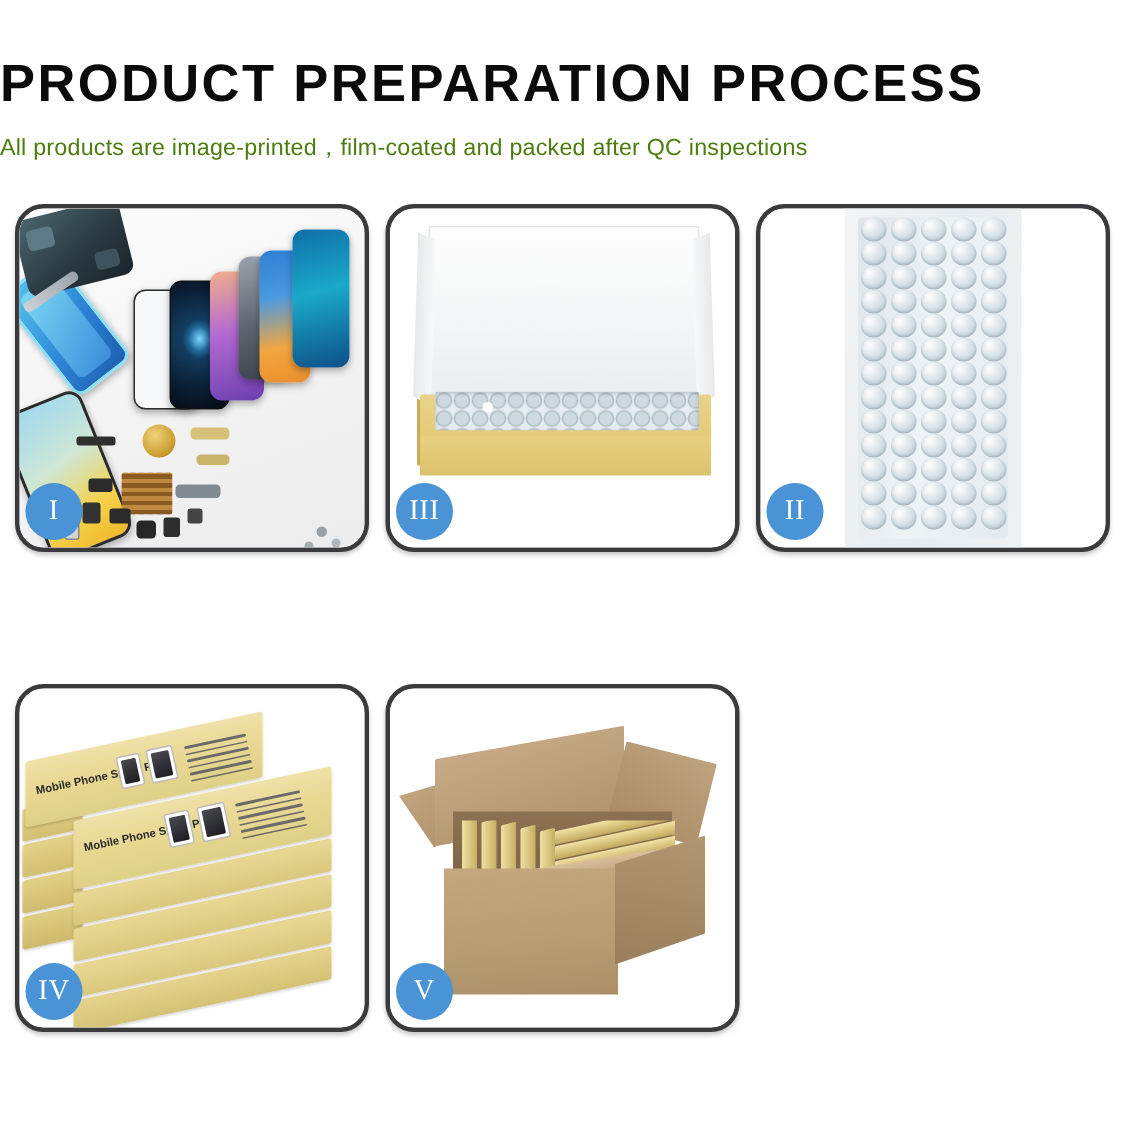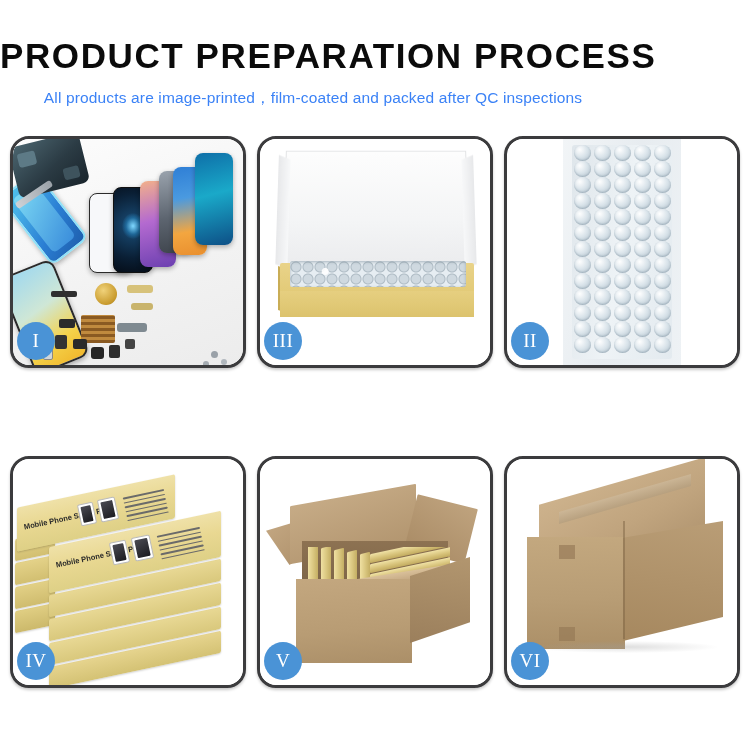--- a/index.html
+++ b/index.html
@@ -5,31 +5,31 @@
   * { box-sizing: border-box; margin: 0; padding: 0; }
   html, body {
     width: 750px; height: 750px;
     background: #ffffff;
     font-family: "Liberation Sans", sans-serif;
     overflow: hidden;
   }
   .page { position: relative; width: 750px; height: 750px; background: #fff; }
 
   
-  .header { position: absolute; left: 0; top: 0; width: 626px; text-align: center; }
+  .header { position: absolute; left: 0; top: 0; width: 626px; text-align: left; }
   .title {
     font-family: "Liberation Sans", sans-serif;
     font-size: 35px; font-weight: 700; color: #0b0b0b;
     letter-spacing: 1.6px; line-height: 1;
     margin-top: 38px;
     white-space: nowrap;
   }
   .subtitle {
     font-family: "Liberation Sans", sans-serif;
-    font-size: 15.5px; font-weight: 400; color: #3b82f6;
+    font-size: 15.5px; font-weight: 400; color: #4d7c0f;
     letter-spacing: 0.15px; margin-top: 15px; white-space: nowrap;
   }
 
   
   .grid {
     position: absolute; left: 10px; top: 136px;
     width: 730px; height: 552px;
     display: grid;
     grid-template-columns: repeat(3, 236px);
     grid-template-rows: repeat(2, 232px);
@@ -569,28 +569,15 @@
             <div class="slabw" style="left: 66px; top: 28px;"></div>
             <div class="slabw" style="left: 66px; top: 38px;"></div>
           </div>
         <div class="c5-rim"></div>
         <div class="c5-body"></div>
         <div class="c5-side"></div>
       </div>
       <div class="badge">V</div>
     </div>
 
-    <div class="panel">
-      <div class="panel-inner p6">
-        <div class="c6-top"></div>
-        <div class="c6-tape"></div>
-        <div class="c6-front"></div>
-        <div class="c6-side"></div>
-        <div class="c6-seam"></div>
-        <div class="c6-notch1"></div>
-        <div class="c6-notch2"></div>
-        <div class="c6-shadow"></div>
-      </div>
-      <div class="badge">VI</div>
-    </div>
 
   </div>
 </div>
 
 </body></html>

